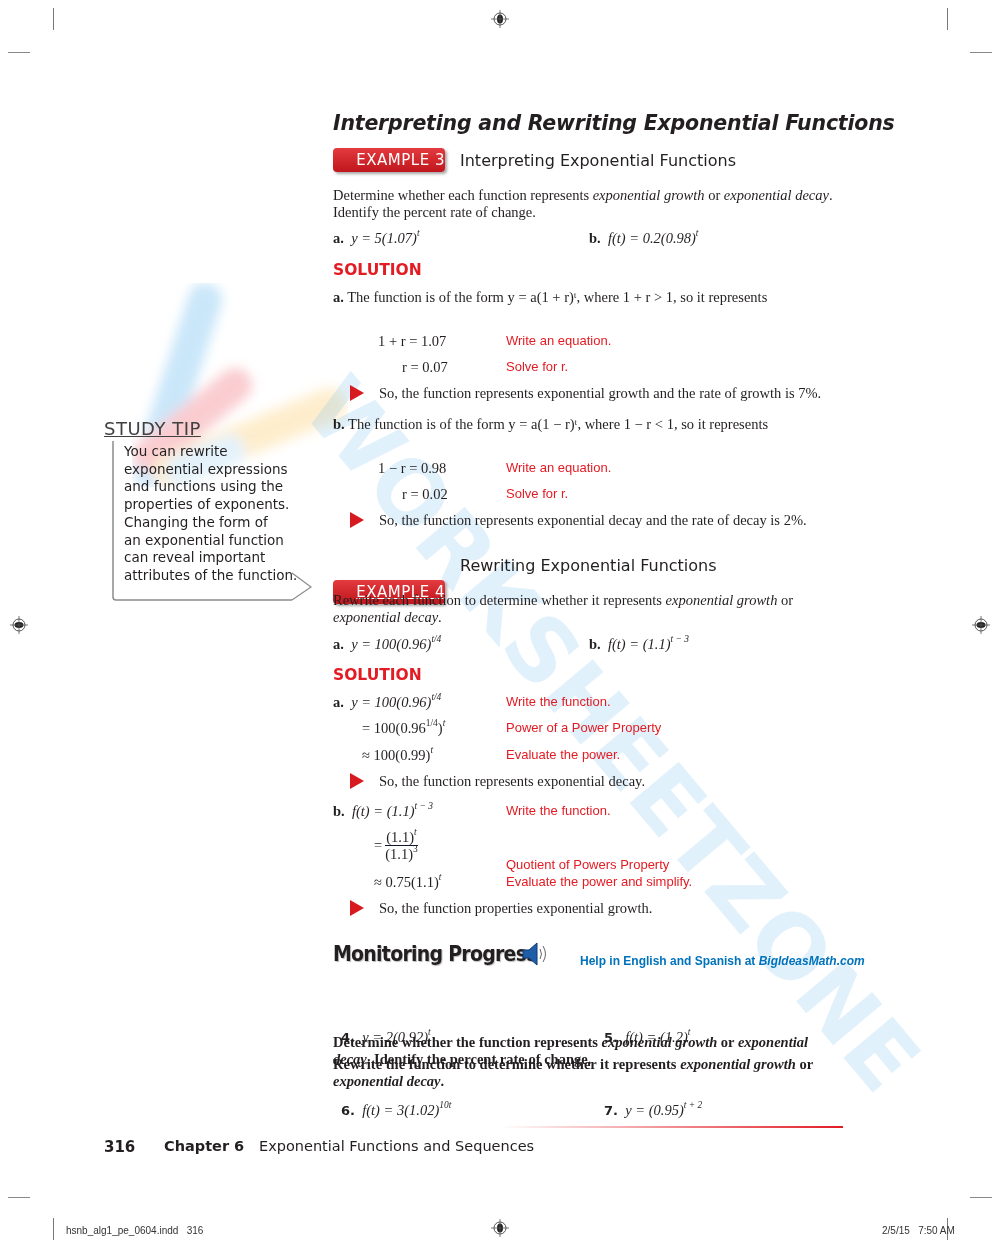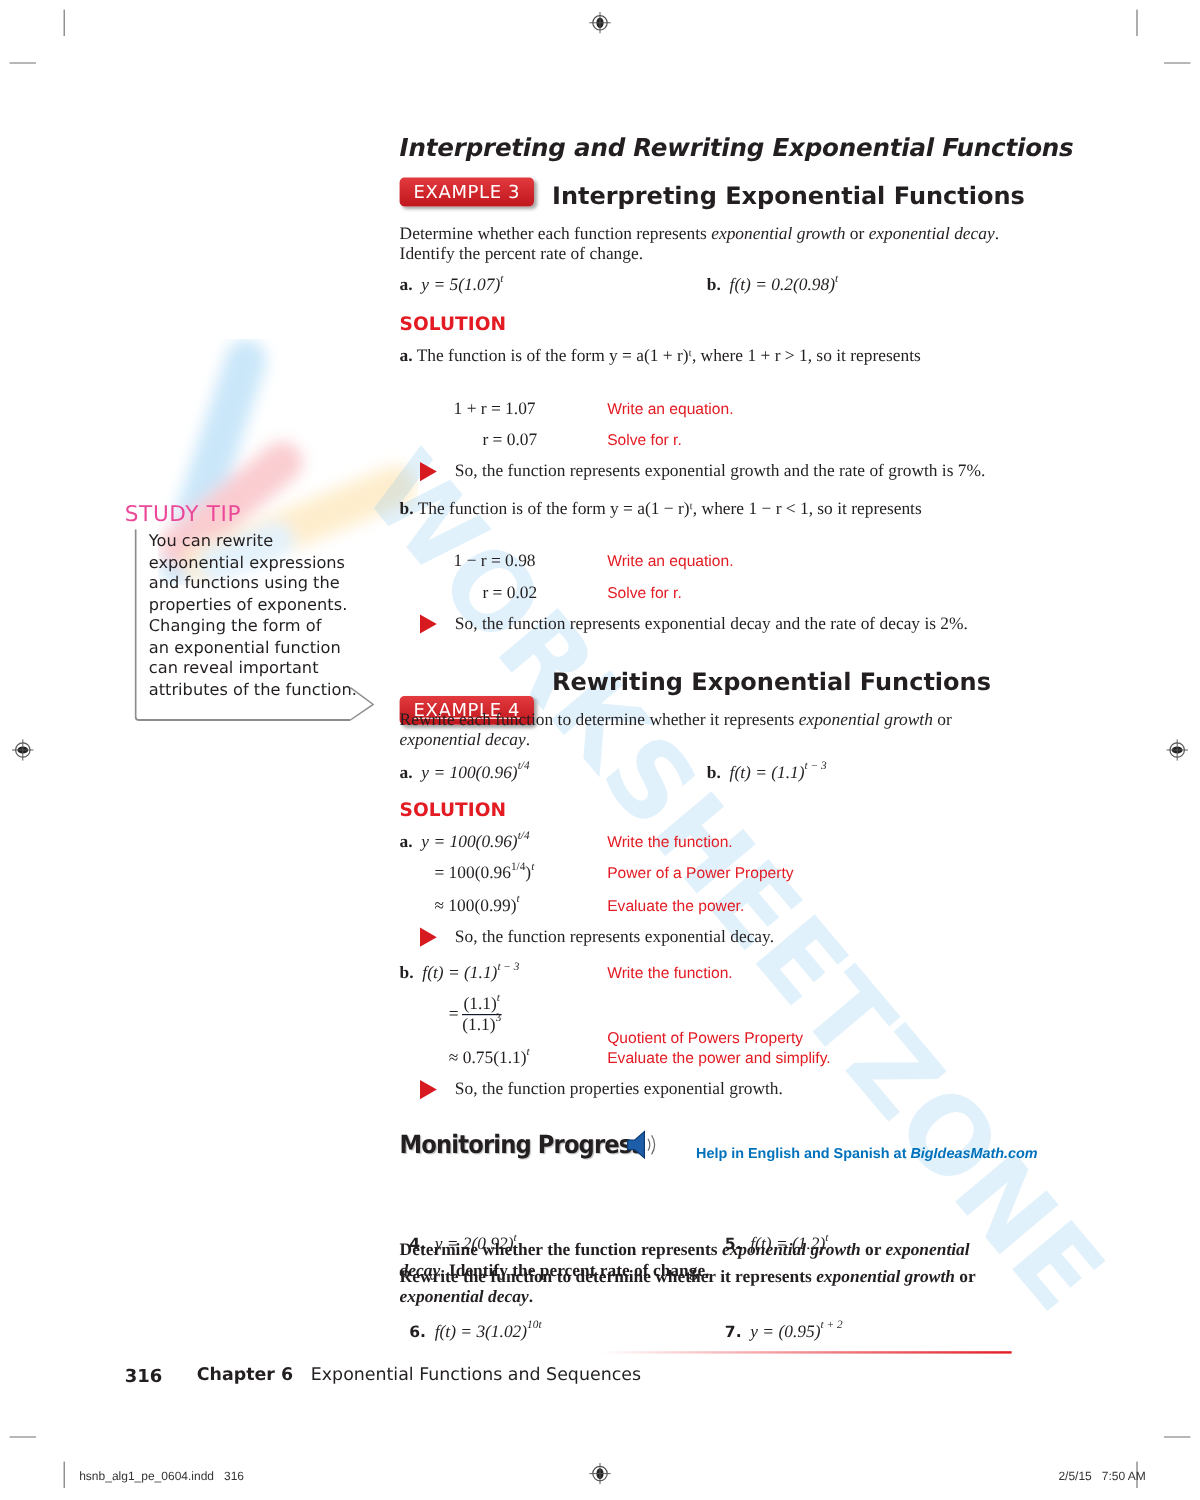--- a/index.html
+++ b/index.html
@@ -11,29 +11,29 @@
   sup { font-size:0.65em; line-height:0; position:relative; top:-0.1em; }
 
   .watermark { position:absolute; pointer-events:none; }
   .crop-v { position:absolute; width:1px; background:#777; }
   .crop-h { position:absolute; height:1px; background:#888; }
   .reg { position:absolute; width:18px; height:18px; }
 
   .title { left:333px; top:111px; font-size:20.5px; font-weight:bold; letter-spacing:-0.2px;font-style:italic; }
   .badge { position:absolute; width:112px; height:24px; border-radius:4px;
            background:linear-gradient(#e23a3f, #c0161d); box-shadow:2px 2px 3px rgba(0,0,0,0.35);
-           color:#fff; font-size:15px; letter-spacing:0.5px; text-align:center; line-height:24px; }
-  .ex-head { font-size:20px; font-weight:bold; }
+           color:#fff; font-size:15px; letter-spacing:0.5px; text-align:right; line-height:24px; }
+  .ex-head { font-size:16px; font-weight:normal; }
   .body-text { font-size:14.5px; line-height:17px; }
   .solution { color:#e31b23; font-size:15.5px; font-weight:bold; }
   .red-note { color:#e31b23; font-family:"Liberation Sans", sans-serif; font-size:13px; }
   .arrow { position:absolute; width:0; height:0; border-top:8px solid transparent; border-bottom:8px solid transparent; border-left:14px solid #d71920; }
   .lbl { font-weight:bold; }
 
-  .tip-title { left:104px; top:418px; font-size:18px; color:#ec4899; letter-spacing:0.5px; }
+  .tip-title { left:104px; top:418px; font-size:18px; color:#404040; letter-spacing:0.5px;text-decoration:underline; }
   .tip-text { left:124px; top:443px; font-size:13.5px; line-height:17.7px; color:#231f20; width:180px; }
   .tip-frame { position:absolute; left:112px; top:441px; width:200px; height:160px; }
 
   .mp-title { left:333px; top:942px; font-size:21px; font-weight:bold; color:#231f20; font-family:"DejaVu Sans", sans-serif; letter-spacing:-0.8px; transform:scaleX(0.9); transform-origin:left; text-shadow:1px 1px 1px #bbb; }
   .mp-help { left:556px; top:954px; font-size:12px; color:#0072bc; font-weight:bold; font-family:"Liberation Sans", sans-serif;margin-left:24px; }
   .bold-serif { font-weight:bold; font-size:14.5px; line-height:17px; }
   .ex-num { font-family:"DejaVu Sans", sans-serif; font-weight:bold; font-size:13px; }
 
   .footer-num { left:104px; top:1138px; font-size:15px; font-weight:bold; font-family:"DejaVu Sans", sans-serif; }
   .footer-ch { left:164px; top:1138px; font-size:14.5px; font-weight:bold; font-family:"DejaVu Sans", sans-serif; }

